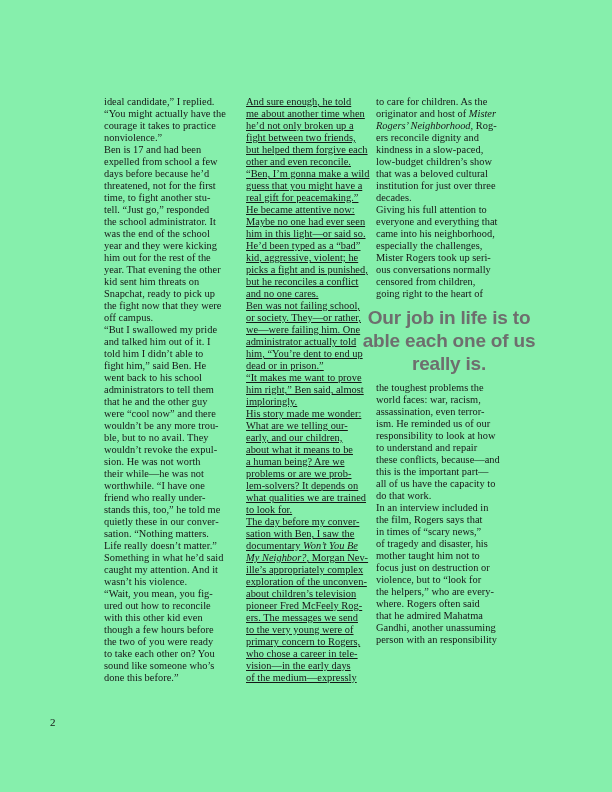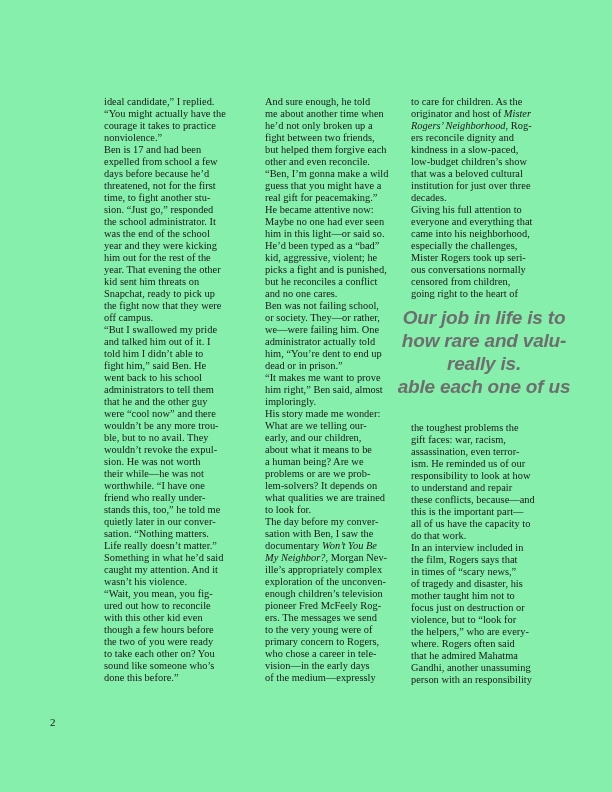--- a/index.html
+++ b/index.html
@@ -9,40 +9,39 @@
     height: 792px;
     margin: 0 auto;
     background: #86efac;
     font-family: "Liberation Serif", "DejaVu Serif", serif;
     color: #161616;
     overflow: hidden;
     padding-left: 8px;
   }
   .col { position: absolute; top: 96px; }
   .col-1 { left: 104px; width: 148px; }
-  .col-2 { left: 265px; width: 148px; }
-  .col-3 { left: 411px; width: 160px; }
+  .col-2 { left: 246px; width: 148px; text-decoration: underline; }
+  .col-3 { left: 376px; width: 160px; }
   .line {
     font-size: 10.4px;
     line-height: 12px;
     white-space: nowrap;
     letter-spacing: 0.02px;
   }
   .line i { font-style: italic; text-align: right; }
   .pullquote {
     width: 198px;
     margin-left: -26px;
     margin-top: 6px;
-    margin-bottom: 24px;
+    margin-bottom: 7px;
     text-align: center;
     font-family: "Liberation Sans", "DejaVu Sans", sans-serif;
     font-weight: bold;
     font-size: 19px;
     line-height: 23px;
-    font-style: italic;
   }
   .pullquote .line {
     font-size: 19px;
     line-height: 23px;
     white-space: nowrap;
     letter-spacing: -0.2px;
   }
   .folio {
     position: absolute;
     left: 50px;
@@ -59,21 +58,21 @@
   <div class="col col-1">
       <div class="line"><span>ideal candidate,” I replied.</span></div>
       <div class="line"><span>“You might actually have the</span></div>
       <div class="line"><span>courage it takes to practice</span></div>
       <div class="line"><span>nonviolence.”</span></div>
       <div class="line"><span>Ben is 17 and had been</span></div>
       <div class="line"><span>expelled from school a few</span></div>
       <div class="line"><span>days before because he’d</span></div>
       <div class="line"><span>threatened, not for the first</span></div>
       <div class="line"><span>time, to fight another stu-</span></div>
-      <div class="line"><span>sion. “Just go,” responded</span></div>
+      <div class="line"><span>tell. “Just go,” responded</span></div>
       <div class="line"><span>the school administrator. It</span></div>
       <div class="line"><span>was the end of the school</span></div>
       <div class="line"><span>year and they were kicking</span></div>
       <div class="line"><span>him out for the rest of the</span></div>
       <div class="line"><span>year. That evening the other</span></div>
       <div class="line"><span>kid sent him threats on</span></div>
       <div class="line"><span>Snapchat, ready to pick up</span></div>
       <div class="line"><span>the fight now that they were</span></div>
       <div class="line"><span>off campus.</span></div>
       <div class="line"><span>“But I swallowed my pride</span></div>
@@ -85,21 +84,21 @@
       <div class="line"><span>that he and the other guy</span></div>
       <div class="line"><span>were “cool now” and there</span></div>
       <div class="line"><span>wouldn’t be any more trou-</span></div>
       <div class="line"><span>ble, but to no avail. They</span></div>
       <div class="line"><span>wouldn’t revoke the expul-</span></div>
       <div class="line"><span>sion. He was not worth</span></div>
       <div class="line"><span>their while—he was not</span></div>
       <div class="line"><span>worthwhile. “I have one</span></div>
       <div class="line"><span>friend who really under-</span></div>
       <div class="line"><span>stands this, too,” he told me</span></div>
-      <div class="line"><span>quietly later in our conver-</span></div>
+      <div class="line"><span>quietly these in our conver-</span></div>
       <div class="line"><span>sation. “Nothing matters.</span></div>
       <div class="line"><span>Life really doesn’t matter.”</span></div>
       <div class="line"><span>Something in what he’d said</span></div>
       <div class="line"><span>caught my attention. And it</span></div>
       <div class="line"><span>wasn’t his violence.</span></div>
       <div class="line"><span>“Wait, you mean, you fig-</span></div>
       <div class="line"><span>ured out how to reconcile</span></div>
       <div class="line"><span>with this other kid even</span></div>
       <div class="line"><span>though a few hours before</span></div>
       <div class="line"><span>the two of you were ready</span></div>
@@ -143,21 +142,21 @@
       <div class="line"><span>problems or are we prob-</span></div>
       <div class="line"><span>lem-solvers? It depends on</span></div>
       <div class="line"><span>what qualities we are trained</span></div>
       <div class="line"><span>to look for.</span></div>
       <div class="line"><span>The day before my conver-</span></div>
       <div class="line"><span>sation with Ben, I saw the</span></div>
       <div class="line"><span>documentary </span><i>Won’t You Be</i></div>
       <div class="line"><i>My Neighbor?</i><span>, Morgan Nev-</span></div>
       <div class="line"><span>ille’s appropriately complex</span></div>
       <div class="line"><span>exploration of the unconven-</span></div>
-      <div class="line"><span>enough children’s television</span></div>
+      <div class="line"><span>about children’s television</span></div>
       <div class="line"><span>pioneer Fred McFeely Rog-</span></div>
       <div class="line"><span>ers. The messages we send</span></div>
       <div class="line"><span>to the very young were of</span></div>
       <div class="line"><span>primary concern to Rogers,</span></div>
       <div class="line"><span>who chose a career in tele-</span></div>
       <div class="line"><span>vision—in the early days</span></div>
       <div class="line"><span>of the medium—expressly</span></div>
     </div>
 
   <div class="col col-3">
@@ -176,28 +175,27 @@
         <div class="line"><span>came into his neighborhood,</span></div>
         <div class="line"><span>especially the challenges,</span></div>
         <div class="line"><span>Mister Rogers took up seri-</span></div>
         <div class="line"><span>ous conversations normally</span></div>
         <div class="line"><span>censored from children,</span></div>
         <div class="line"><span>going right to the heart of</span></div>
       </div>
 
     <div class="pullquote" style="color: rgb(110, 110, 110);">
         <div class="line"><span>Our job in life is to</span></div>
-        <div class="line"><span>how rare and valu-</span></div>
+        <div class="line"><span>able each one of us</span></div>
         <div class="line"><span>really is.</span></div>
-        <div class="line"><span>able each one of us</span></div>
       </div>
 
     <div>
         <div class="line"><span>the toughest problems the</span></div>
-        <div class="line"><span>gift faces: war, racism,</span></div>
+        <div class="line"><span>world faces: war, racism,</span></div>
         <div class="line"><span>assassination, even terror-</span></div>
         <div class="line"><span>ism. He reminded us of our</span></div>
         <div class="line"><span>responsibility to look at how</span></div>
         <div class="line"><span>to understand and repair</span></div>
         <div class="line"><span>these conflicts, because—and</span></div>
         <div class="line"><span>this is the important part—</span></div>
         <div class="line"><span>all of us have the capacity to</span></div>
         <div class="line"><span>do that work.</span></div>
         <div class="line"><span>In an interview included in</span></div>
         <div class="line"><span>the film, Rogers says that</span></div>

